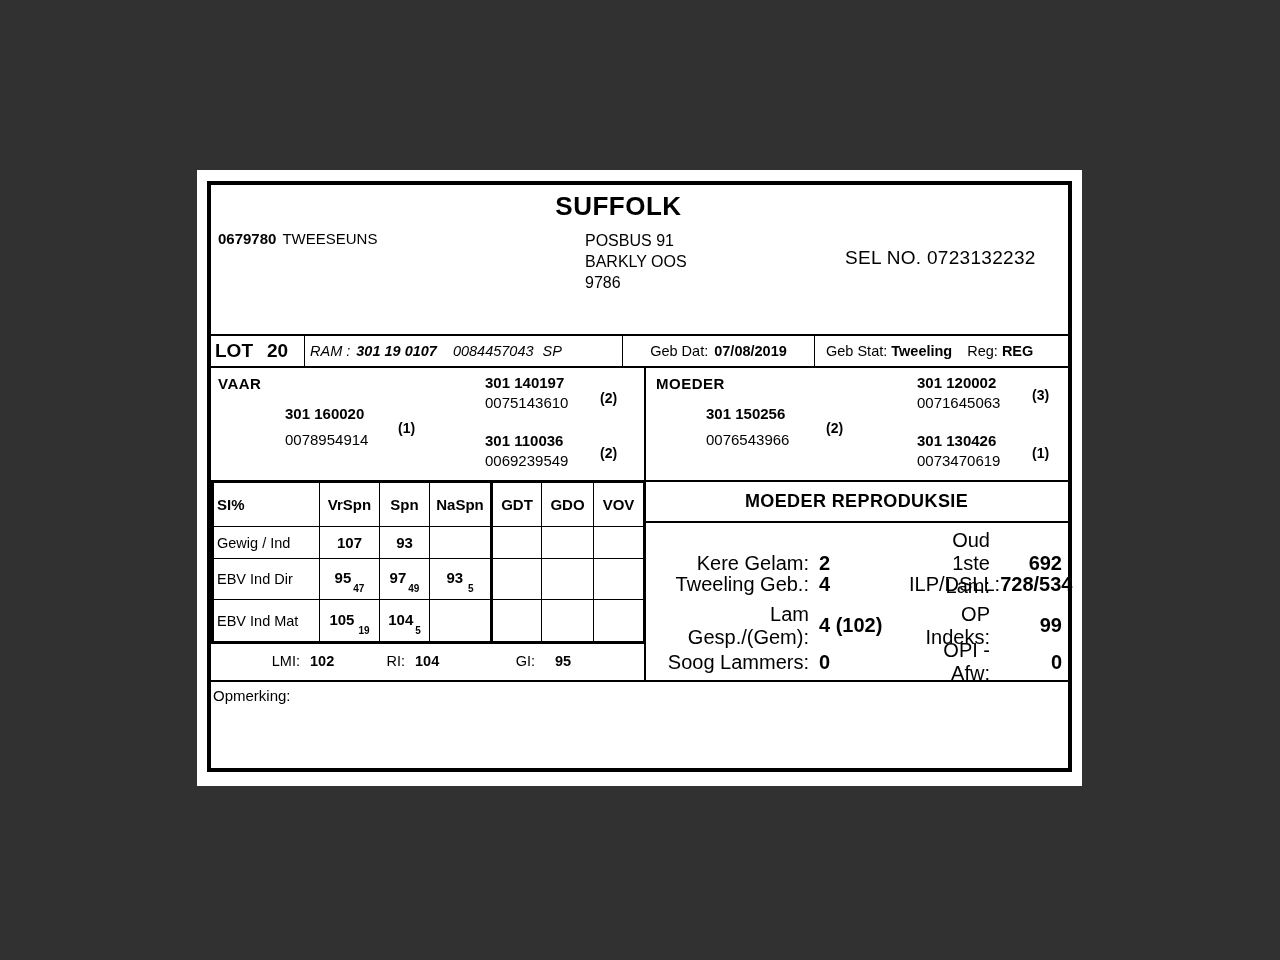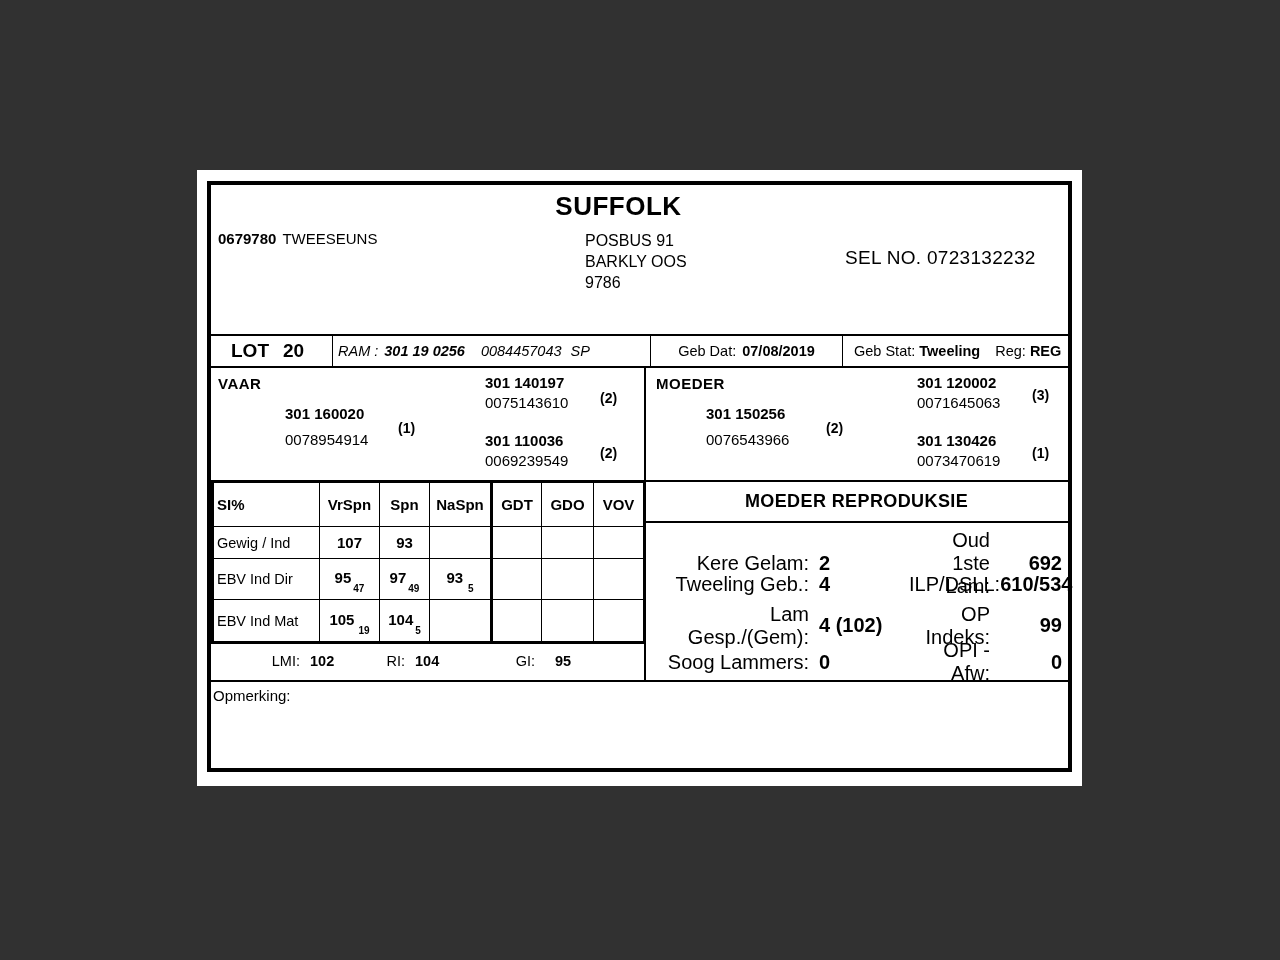--- a/index.html
+++ b/index.html
@@ -31,21 +31,21 @@
   .addr { position:absolute; left:374px; top:45px; font-size:16px; line-height:21px; }
   .selno { position:absolute; left:634px; top:62px; font-size:19px; letter-spacing:0.3px; }
   
   .lot-row {
     position:absolute; left:0; top:149px; width:857px; height:34px;
     border-top:2px solid #000; border-bottom:2px solid #000;
     display:flex; font-size:14.5px;
   }
   .lot-cell { border-right:1.5px solid #000; display:flex; align-items:center; }
   .lot-cell:last-child { border-right:none; }
-  .c-lot   { width:122px; padding-left:20px; font-size:19px; font-weight:bold; }
+  .c-lot   { width:94px; padding-left:4px; font-size:19px; font-weight:bold; }
   .c-lot .lot-no { margin-left:14px; }
   .c-ram   { width:318px; padding-left:5px;font-style:italic; }
   .c-ram .rid  { font-weight:bold; margin-left:6px; }
   .c-ram .rreg { margin-left:16px; }
   .c-ram .rsuf { margin-left:9px; }
   .c-gdat  { width:192px; justify-content:center;align-items:center; }
   .c-gdat .gd { font-weight:bold; margin-left:6px; }
   .c-gstat { flex:1; padding-left:11px;text-align:right; }
   .c-gstat .gs  { font-weight:bold; margin-left:4px; }
   .c-gstat .rgl { margin-left:15px; }
@@ -136,21 +136,21 @@
       </div>
     </div>
 
     <div class="lot-row">
       <div class="lot-cell c-lot">
         <span>LOT</span>
         <span class="lot-no">20</span>
       </div>
       <div class="lot-cell c-ram">
         <span>RAM :</span>
-        <span class="rid">301 19 0256</span>
+        <span class="rid">301 19 0107</span>
         <span class="rreg">0084457043</span>
         <span class="rsuf">SP</span>
       </div>
       <div class="lot-cell c-gdat">
         <span>Geb Dat:</span>
         <span class="gd">07/08/2019</span>
       </div>
       <div class="lot-cell c-gstat">
         <span>Geb Stat:</span>
         <span class="gs">Tweeling</span>
@@ -264,21 +264,21 @@
         <div class="repro-row">
           <span class="l1">Kere Gelam:</span>
           <span class="v1">2</span>
           <span class="l2">Oud 1ste Lam:</span>
           <span class="v2">692</span>
         </div>
         <div class="repro-row">
           <span class="l1">Tweeling Geb.:</span>
           <span class="v1">4</span>
           <span class="l2">ILP/DSLL:</span>
-          <span class="v2">610/534</span>
+          <span class="v2">728/534</span>
         </div>
         <div class="repro-row">
           <span class="l1">Lam Gesp./(Gem):</span>
           <span class="v1">4 (102)</span>
           <span class="l2">OP Indeks:</span>
           <span class="v2">99</span>
         </div>
         <div class="repro-row">
           <span class="l1">Soog Lammers:</span>
           <span class="v1">0</span>

